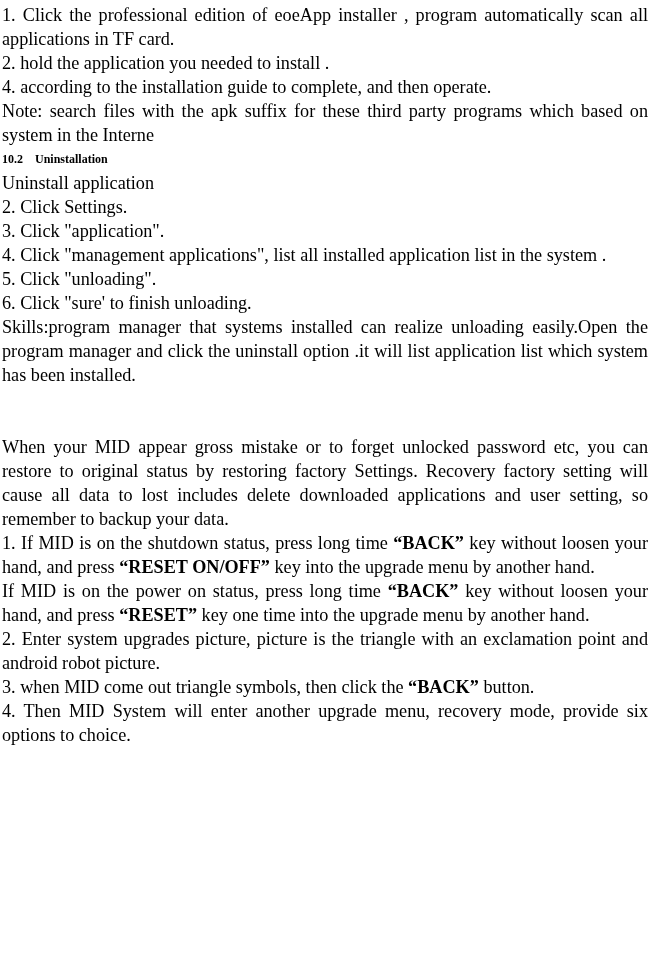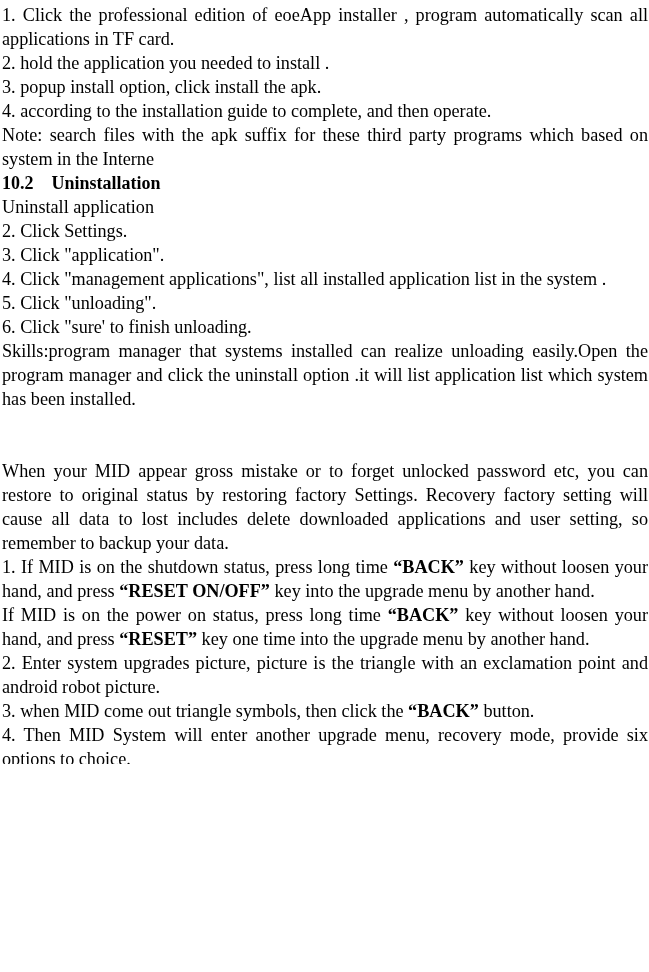--- a/index.html
+++ b/index.html
@@ -32,21 +32,21 @@
     font-size: 18.2px;
     line-height: 24px;
     text-align: justify;
     text-justify: inter-word;
     margin: 0;
     
     hyphens: none;
     word-spacing: 0;
   }
   .heading {
-    font-size: 18px;
+    font-size: 12px;
     line-height: 24px;
     font-weight: bold;
     margin: 0;
     text-align: left;
     white-space: pre;
   }
   .spacer-line {
     height: 24px;
   }
   .bold {
@@ -63,21 +63,20 @@
   }
 </style>
 </head>
 <body>
 
 <div class="page">
   <div class="content">
 
     <p class="para">1. Click the professional edition of eoeApp installer , program automatically scan all applications in TF card.</p>
     <p class="para">2. hold the application you needed to install .</p>
-    <p class="para">3. popup install option, click install the apk.</p>
     <p class="para">4. according to the installation guide to complete, and then operate.</p>
     <p class="para">Note: search files with the apk suffix for these third party programs which based on system in the Interne</p>
 
     <h2 class="heading">10.2    Uninstallation</h2>
 
     <p class="para">Uninstall application</p>
     <p class="para">2. Click Settings.</p>
     <p class="para">3. Click "application".</p>
     <p class="para">4. Click "management applications", list all installed application list in the system .</p>
     <p class="para">5. Click "unloading".</p>

